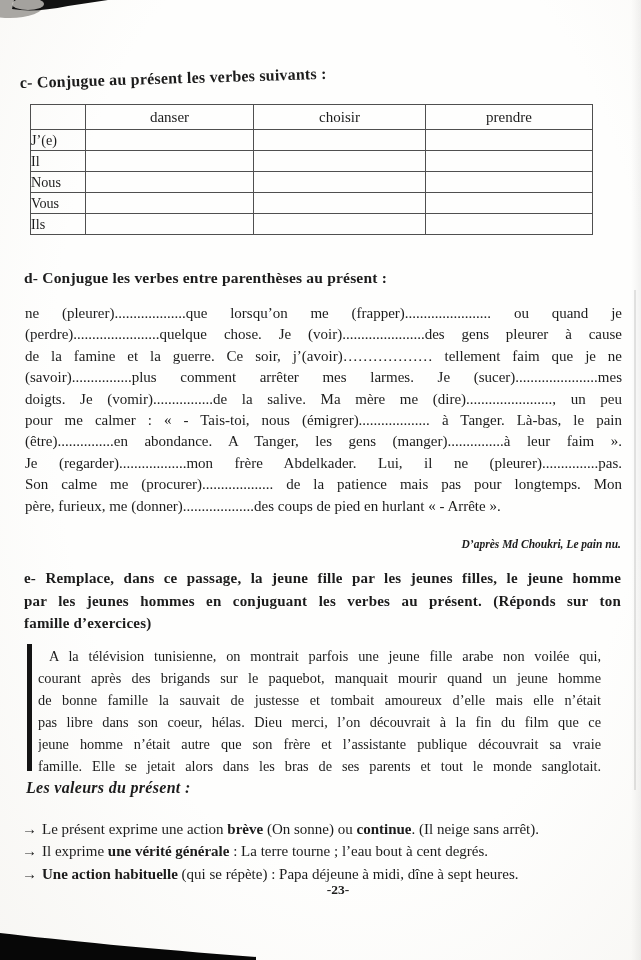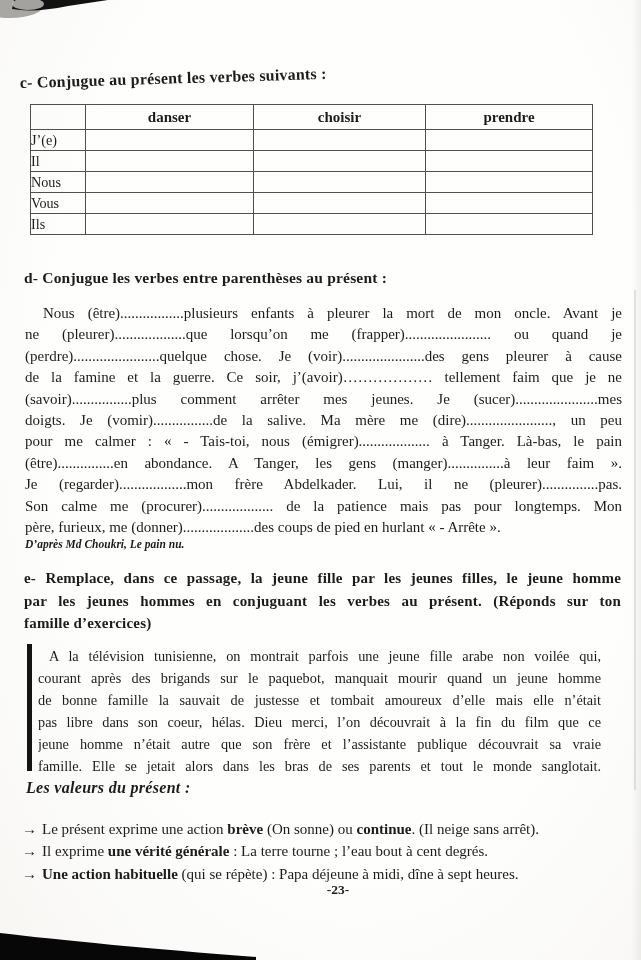--- a/index.html
+++ b/index.html
@@ -13,33 +13,33 @@
     overflow:hidden;
   }
   .abs{position:absolute;}
   
   .h-bold{font-weight:700;font-size:15.5px;letter-spacing:.2px;}
   #c-heading{left:20px;top:74px;transform:rotate(-1.7deg);transform-origin:left bottom;font-size:16px;}
   #d-heading{left:24px;top:269px;}
   
   table.conj{border-collapse:collapse;table-layout:fixed;}
   table.conj td,table.conj th{border:1px solid #4f4f4f;padding:0;margin:0;}
-  table.conj th{font-weight:700;font-size:15px;text-align:center;height:24px;}
+  table.conj th{font-weight:400;font-size:15px;text-align:center;height:24px;}
   table.conj td{height:20px;}
   td.corner{border:none;background:transparent;}
   td.pronoun{font-size:14.2px;padding-left:7px;font-weight:400;}
   
   .dline{
     width:597px;font-size:15px;line-height:21.4px;height:21.4px;overflow:hidden;
     text-align:justify;text-align-last:justify;white-space:nowrap;
   }
   .dline.lastline{text-align-last:left;font-family:Liberation Serif, serif;}
   .dline.indent{text-indent:18px;}
   #d-para{left:25px;top:303px;}
-  #attribution{left:25px;top:538px;width:596px;text-align:left;
+  #attribution{left:25px;top:538px;width:596px;text-align:right;
     font-size:11.5px;font-weight:700;font-style:italic;}
   
   #e-heading{left:24px;top:567px;width:597px;}
   .eline{font-weight:700;font-size:15px;line-height:22.5px;height:22.5px;overflow:hidden;
     text-align:justify;text-align-last:justify;white-space:nowrap;letter-spacing:.2px;}
   .eline.lastline{text-align-last:left;}
   
   #quote-bar{left:27px;top:644px;width:4.5px;height:127px;background:#141414;}
   #passage{left:38px;top:645px;width:563px;}
   .qline{font-size:14.3px;line-height:22px;height:22px;overflow:hidden;
@@ -120,25 +120,24 @@
       <td></td>
           <td></td>
           <td></td>
     </tr>
   </tbody>
     </table>
 
   <div id="d-heading" class="abs h-bold">d- Conjugue les verbes entre parenthèses au présent :</div>
 
   <div id="d-para" class="abs">
-    <div class="dline indent">Nous (être).................plusieurs enfants à pleurer la mort de mon oncle. Avant je</div>
     <div class="dline">ne (pleurer)...................que lorsqu’on me (frapper)....................... ou quand je</div>
     <div class="dline">(perdre).......................quelque chose. Je (voir)......................des gens pleurer à cause</div>
     <div class="dline">de la famine et la guerre. Ce soir, j’(avoir)……………… tellement faim que je ne</div>
-    <div class="dline">(savoir)................plus comment arrêter mes jeunes. Je (sucer)......................mes</div>
+    <div class="dline">(savoir)................plus comment arrêter mes larmes. Je (sucer)......................mes</div>
     <div class="dline">doigts. Je (vomir)................de la salive. Ma mère me (dire)......................., un peu</div>
     <div class="dline">pour me calmer : « - Tais-toi, nous (émigrer)................... à Tanger. Là-bas, le pain</div>
     <div class="dline">(être)...............en abondance. A Tanger, les gens (manger)...............à leur faim ».</div>
     <div class="dline">Je (regarder)..................mon frère Abdelkader. Lui, il ne (pleurer)...............pas.</div>
     <div class="dline">Son calme me (procurer)................... de la patience mais pas pour longtemps. Mon</div>
     <div class="dline lastline">père, furieux, me (donner)...................des coups de pied en hurlant « - Arrête ».</div>
   </div>
 
   <div id="attribution" class="abs">D’après Md Choukri, Le pain nu.</div>
 

